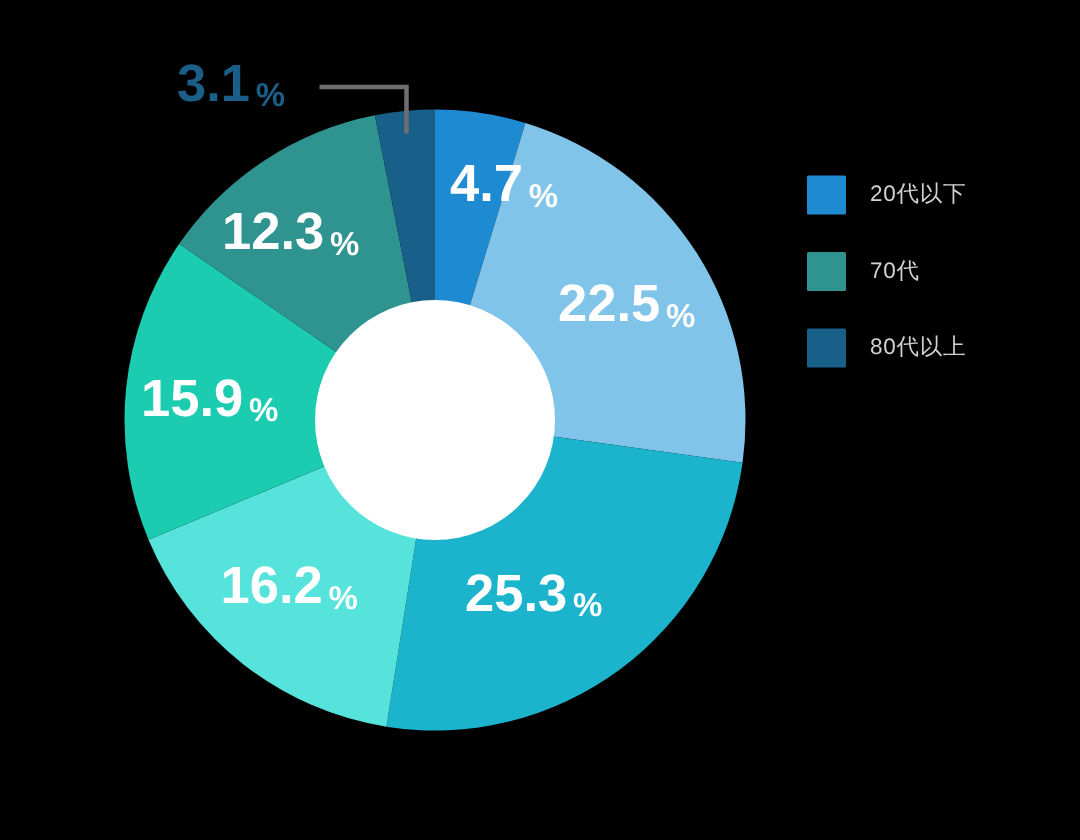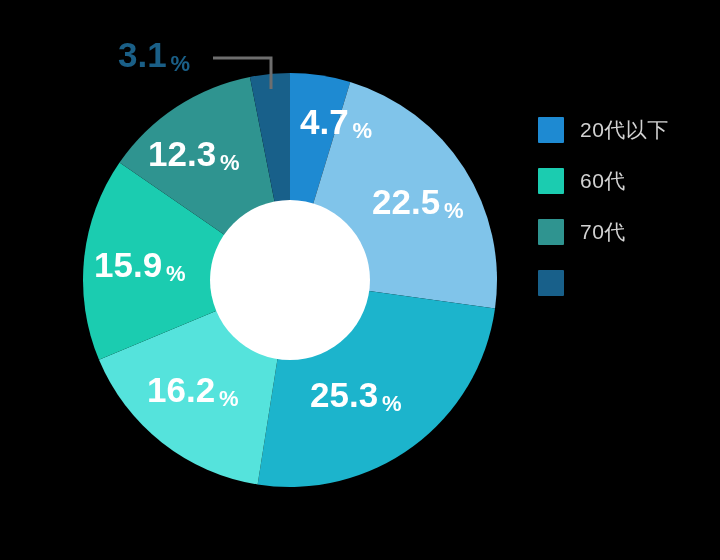--- a/index.html
+++ b/index.html
@@ -65,21 +65,21 @@
   }
   .legend-swatch {
     width: 26px;
     height: 26px;
     flex: 0 0 26px;
     border-radius: 1px;
   }
   .legend-label {
     margin-left: 16px;
     color: #d2d2d2;
-    font-size: 21px;
+    font-size: 15px;
     font-family: "Liberation Sans", "DejaVu Sans", sans-serif;
     letter-spacing: 0.5px;
     white-space: nowrap;
   }
 </style>
 </head>
 <body>
 
 <div id="chart-root">
 
@@ -129,25 +129,22 @@
         </g>
       </g>
   </svg>
 
   <div id="legend">
       <div class="legend-row">
         <span class="legend-swatch" style="background: rgb(30, 138, 210);"></span>
         <span class="legend-label">20代以下</span>
       </div>
       <div class="legend-row">
-        <span class="legend-swatch" style="background: rgb(27, 204, 176);"></span>
-        <span class="legend-label">60代</span>
-      </div>
-      <div class="legend-row">
         <span class="legend-swatch" style="background: rgb(47, 148, 144);"></span>
         <span class="legend-label">70代</span>
       </div>
       <div class="legend-row">
         <span class="legend-swatch" style="background: rgb(24, 96, 138);"></span>
+        <span class="legend-label">80代以上</span>
       </div>
     </div>
 
 </div>
 
 </body></html>

